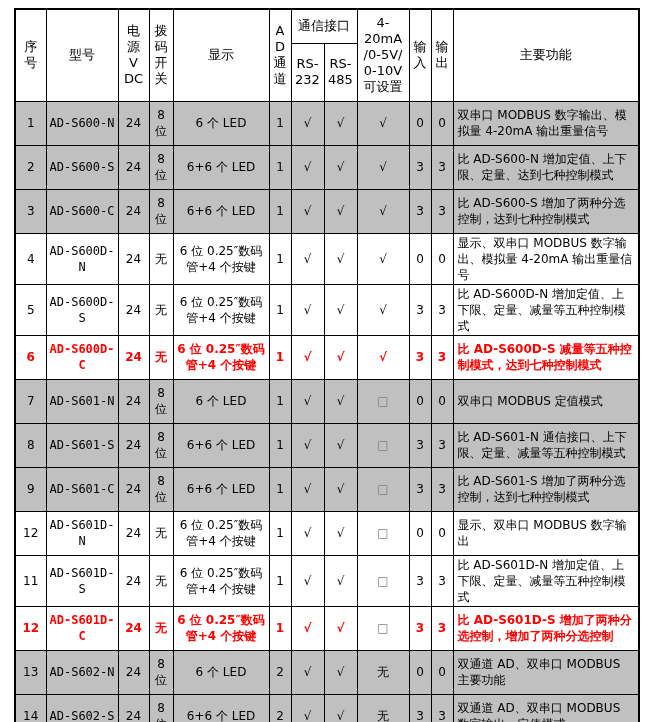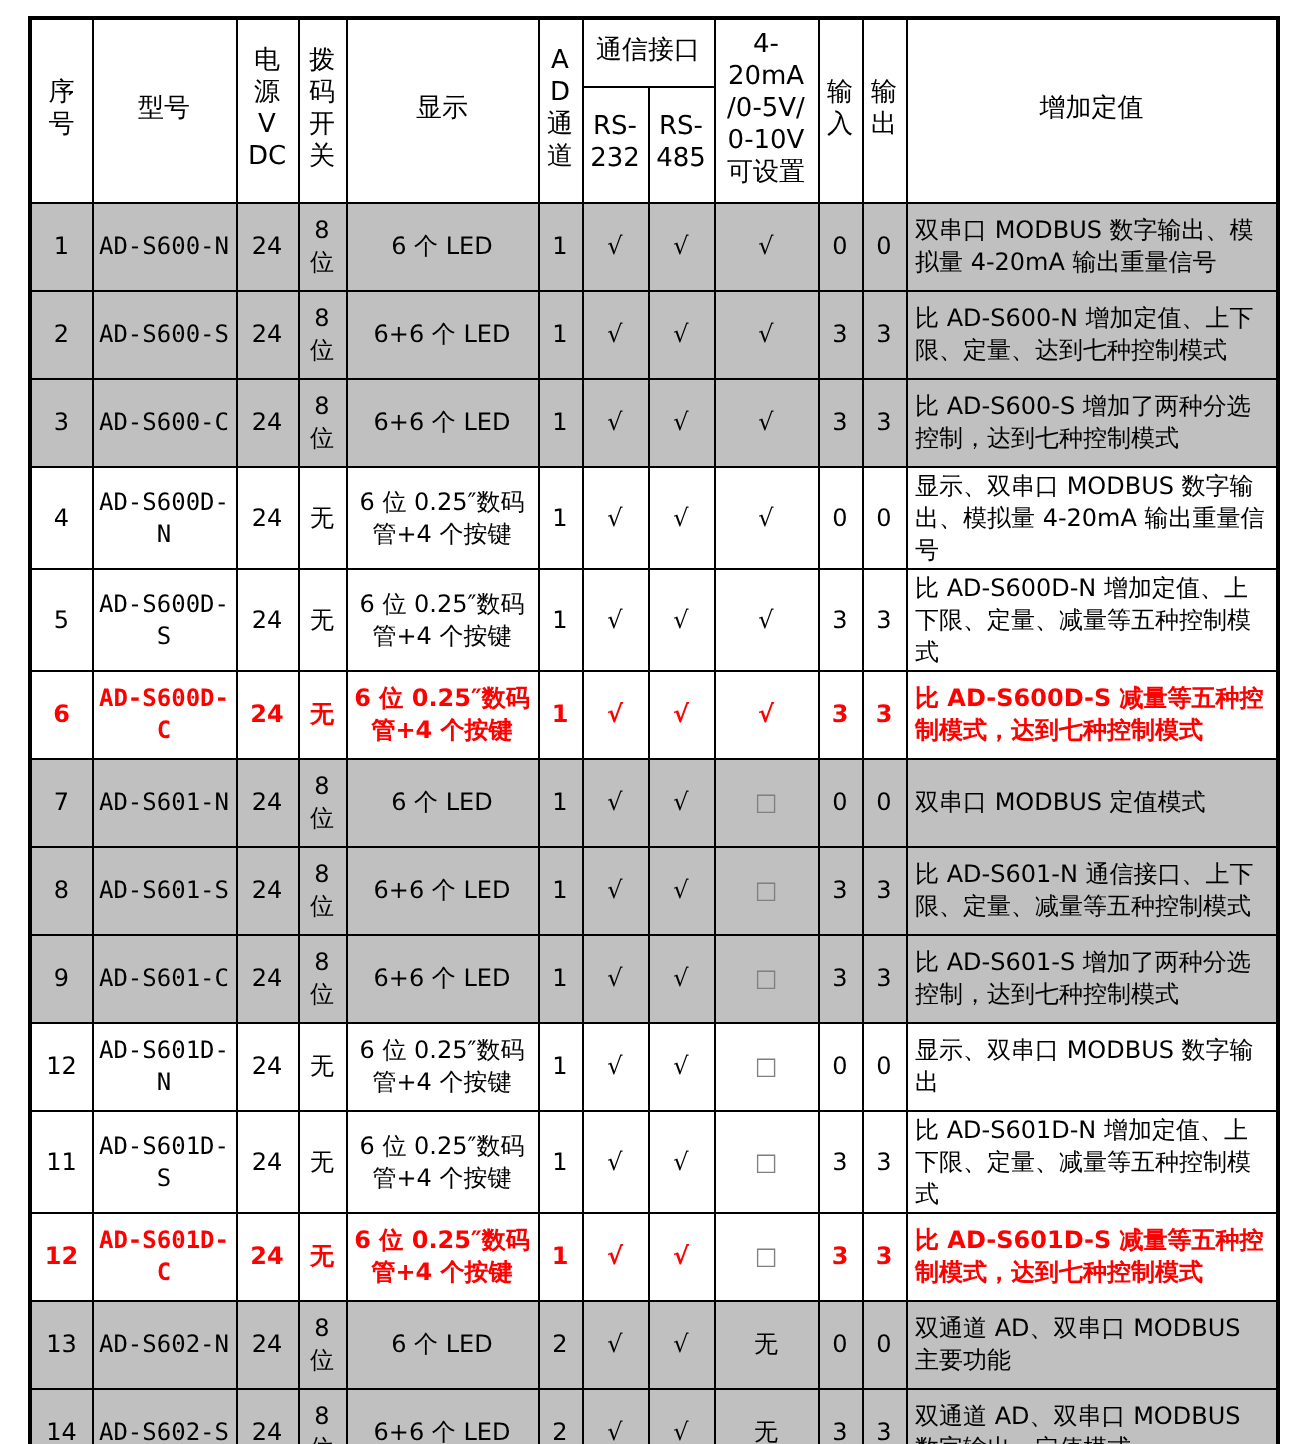--- a/index.html
+++ b/index.html
@@ -67,21 +67,21 @@
 道</th>
       <th colspan="2">通信接口</th>
       <th rowspan="2">4-20mA
 /0-5V/
 0-10V
 可设置</th>
       <th rowspan="2">输
 入</th>
       <th rowspan="2">输
 出</th>
-      <th rowspan="2">增加定值</th>
+      <th rowspan="2">主要功能</th>
     </tr>
     <tr class="h2">
       <th>RS-
 232</th>
       <th>RS-
 485</th>
     </tr>
   </thead>
   <tbody>
       <tr class="shaded">
@@ -255,21 +255,21 @@
     <td class="cell-power">24</td>
     <td class="cell-dip">无</td>
     <td class="cell-display">6 位 0.25″数码
 管+4 个按键</td>
     <td class="cell-ad">1</td>
     <td class="cell-rs232">√</td>
     <td class="cell-rs485">√</td>
     <td class="cell-settable graybox">□</td>
     <td class="cell-input">3</td>
     <td class="cell-output">3</td>
-    <td class="func-cell">比 AD-S601D-S 减量等五种控制模式，达到七种控制模式</td>
+    <td class="func-cell">比 AD-S601D-S 增加了两种分选控制，增加了两种分选控制</td>
   </tr>
       <tr class="shaded">
     <td class="cell-no">13</td>
     <td class="cell-model">AD-S602-N</td>
     <td class="cell-power">24</td>
     <td class="cell-dip">8
 位</td>
     <td class="cell-display">6 个 LED</td>
     <td class="cell-ad">2</td>
     <td class="cell-rs232">√</td>

